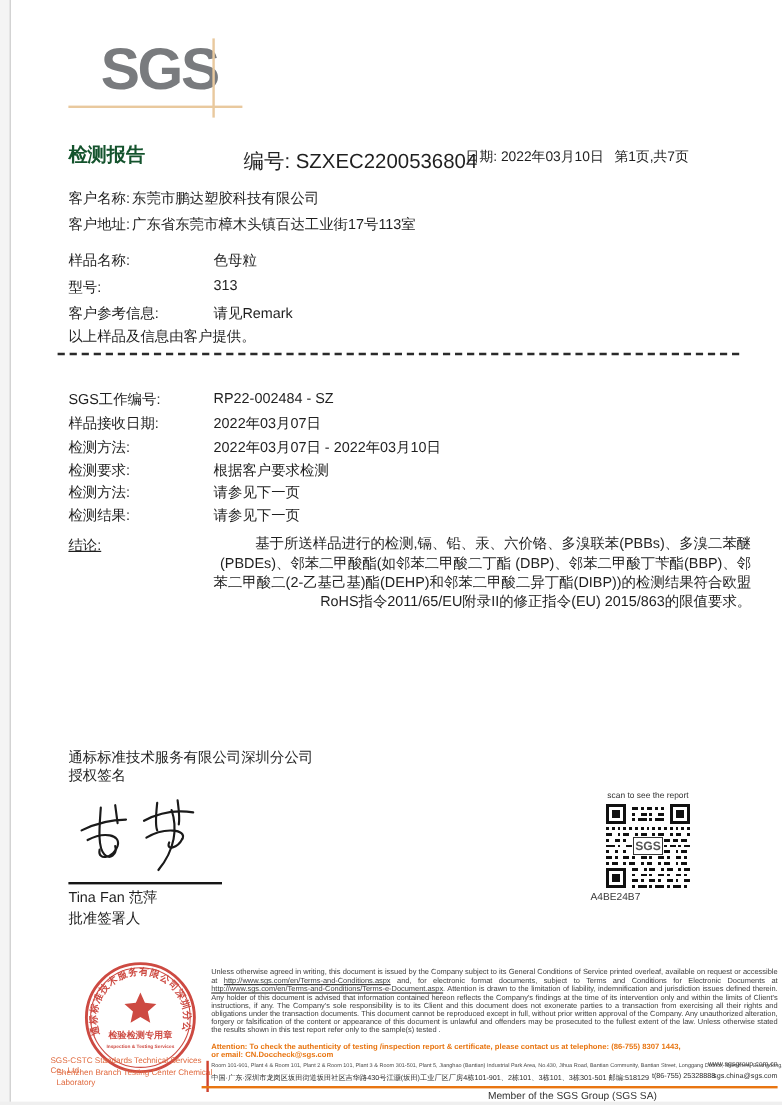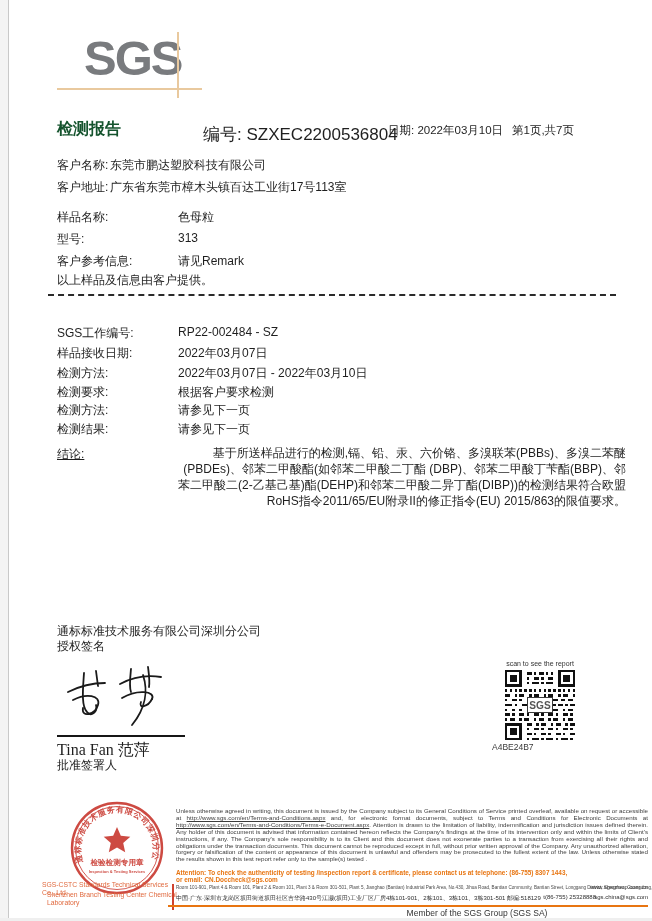--- a/index.html
+++ b/index.html
@@ -28,21 +28,21 @@
   .note{left:57px;top:272px;font-size:12px;}
   .dash-line{left:48px;top:294px;width:568px;border-top:2px dashed #2a2a2a;height:0;}
   
   .concl-lbl{left:57px;top:446px;font-size:12px;text-decoration:underline;}
   .concl-val{left:178px;top:445px;width:448px;font-size:12px;line-height:16px;text-align:right;}
   
   .sig-company{left:57px;top:623px;font-size:12px;}
   .sig-auth{left:57px;top:638px;font-size:12px;}
   .sig-svg{left:60px;top:662px;}
   .sig-line{left:57px;top:735px;width:128px;height:2px;background:#161616;}
-  .sig-name{left:57px;top:740px;font-size:16px;font-family:Liberation Serif, serif;}
+  .sig-name{left:57px;top:740px;font-size:12px;}
   .sig-title{left:57px;top:757px;font-size:12px;}
   
   .qr-hint{left:492px;top:660px;width:96px;text-align:center;font-size:7px;color:#333;}
   .qr-box{left:505px;top:670px;width:70px;height:70px;}
   .qr-code-text{left:492px;top:742px;width:96px;text-align:left;font-size:8.5px;color:#3a3a3a;}
   
   .stamp{left:70px;top:801px;width:94px;height:94px;opacity:.9;}
   .stamp-en1{left:42px;top:881px;width:140px;font-size:6.8px;color:#e06a3f;line-height:8px;}
   .stamp-en2{left:47px;top:891px;width:140px;font-size:6.8px;color:#e06a3f;line-height:8px;}
   .legal{left:176px;top:808px;width:472px;font-size:6.2px;line-height:6.9px;color:#3c3c3c;

